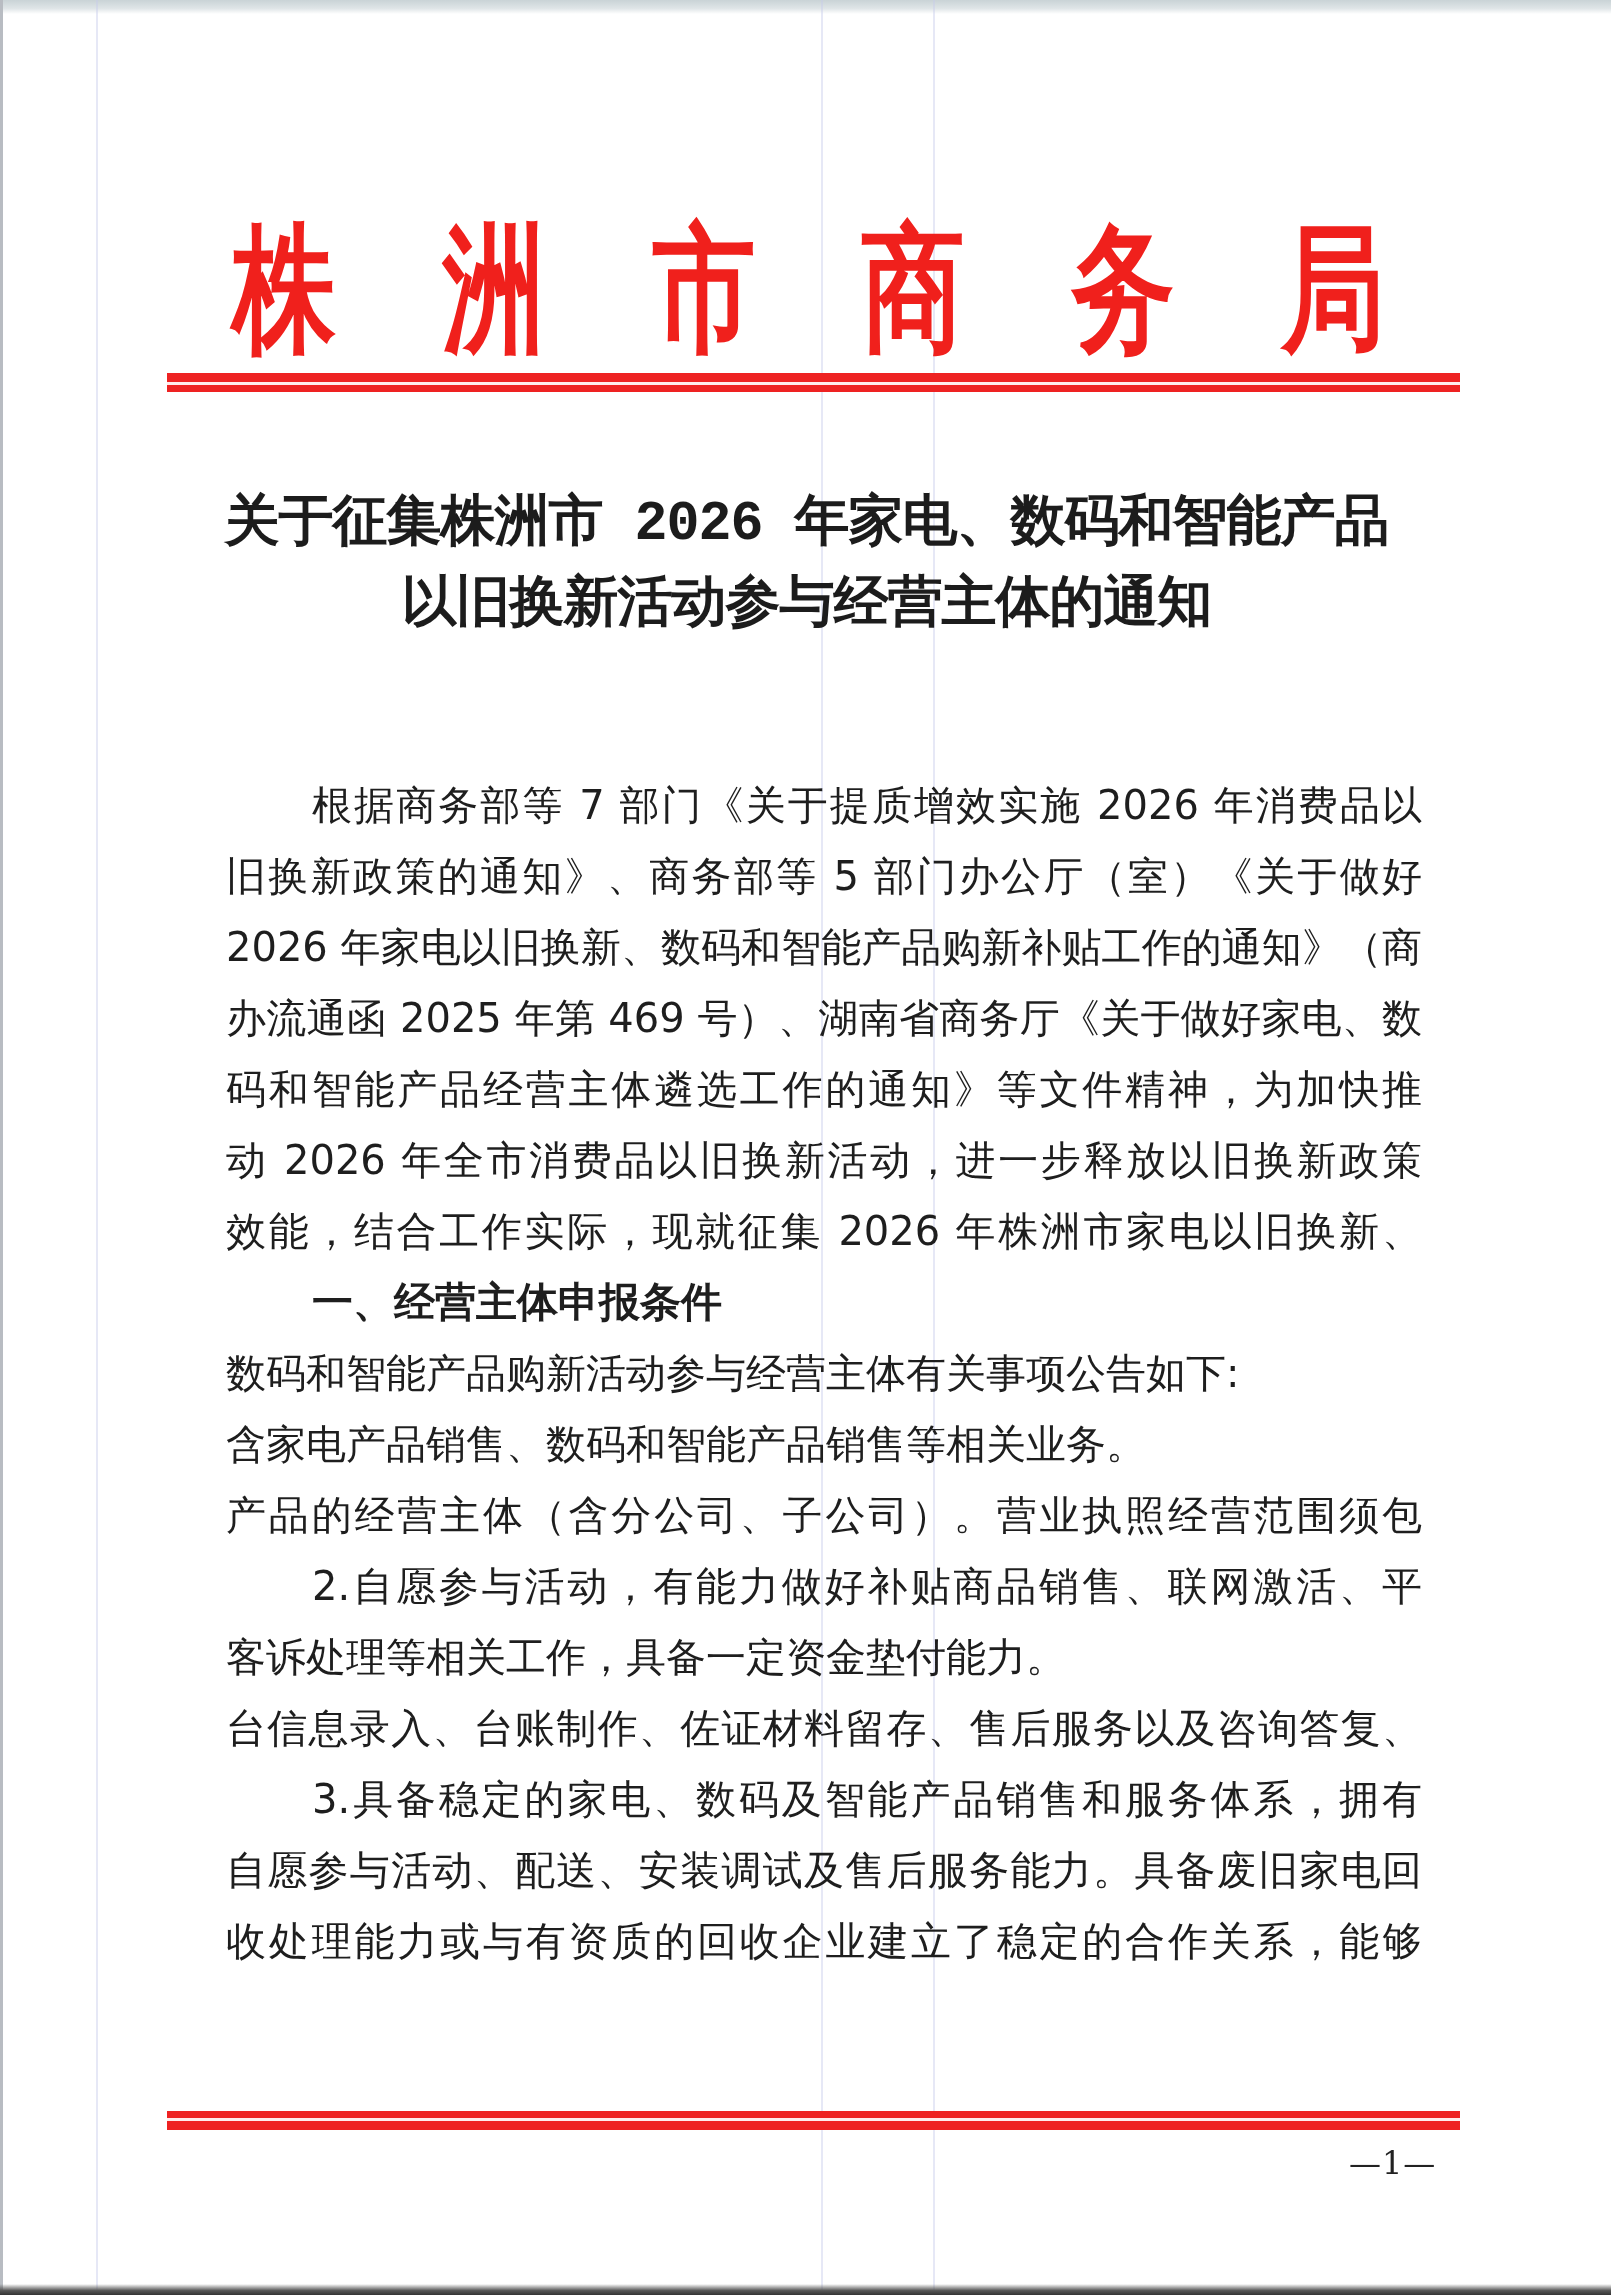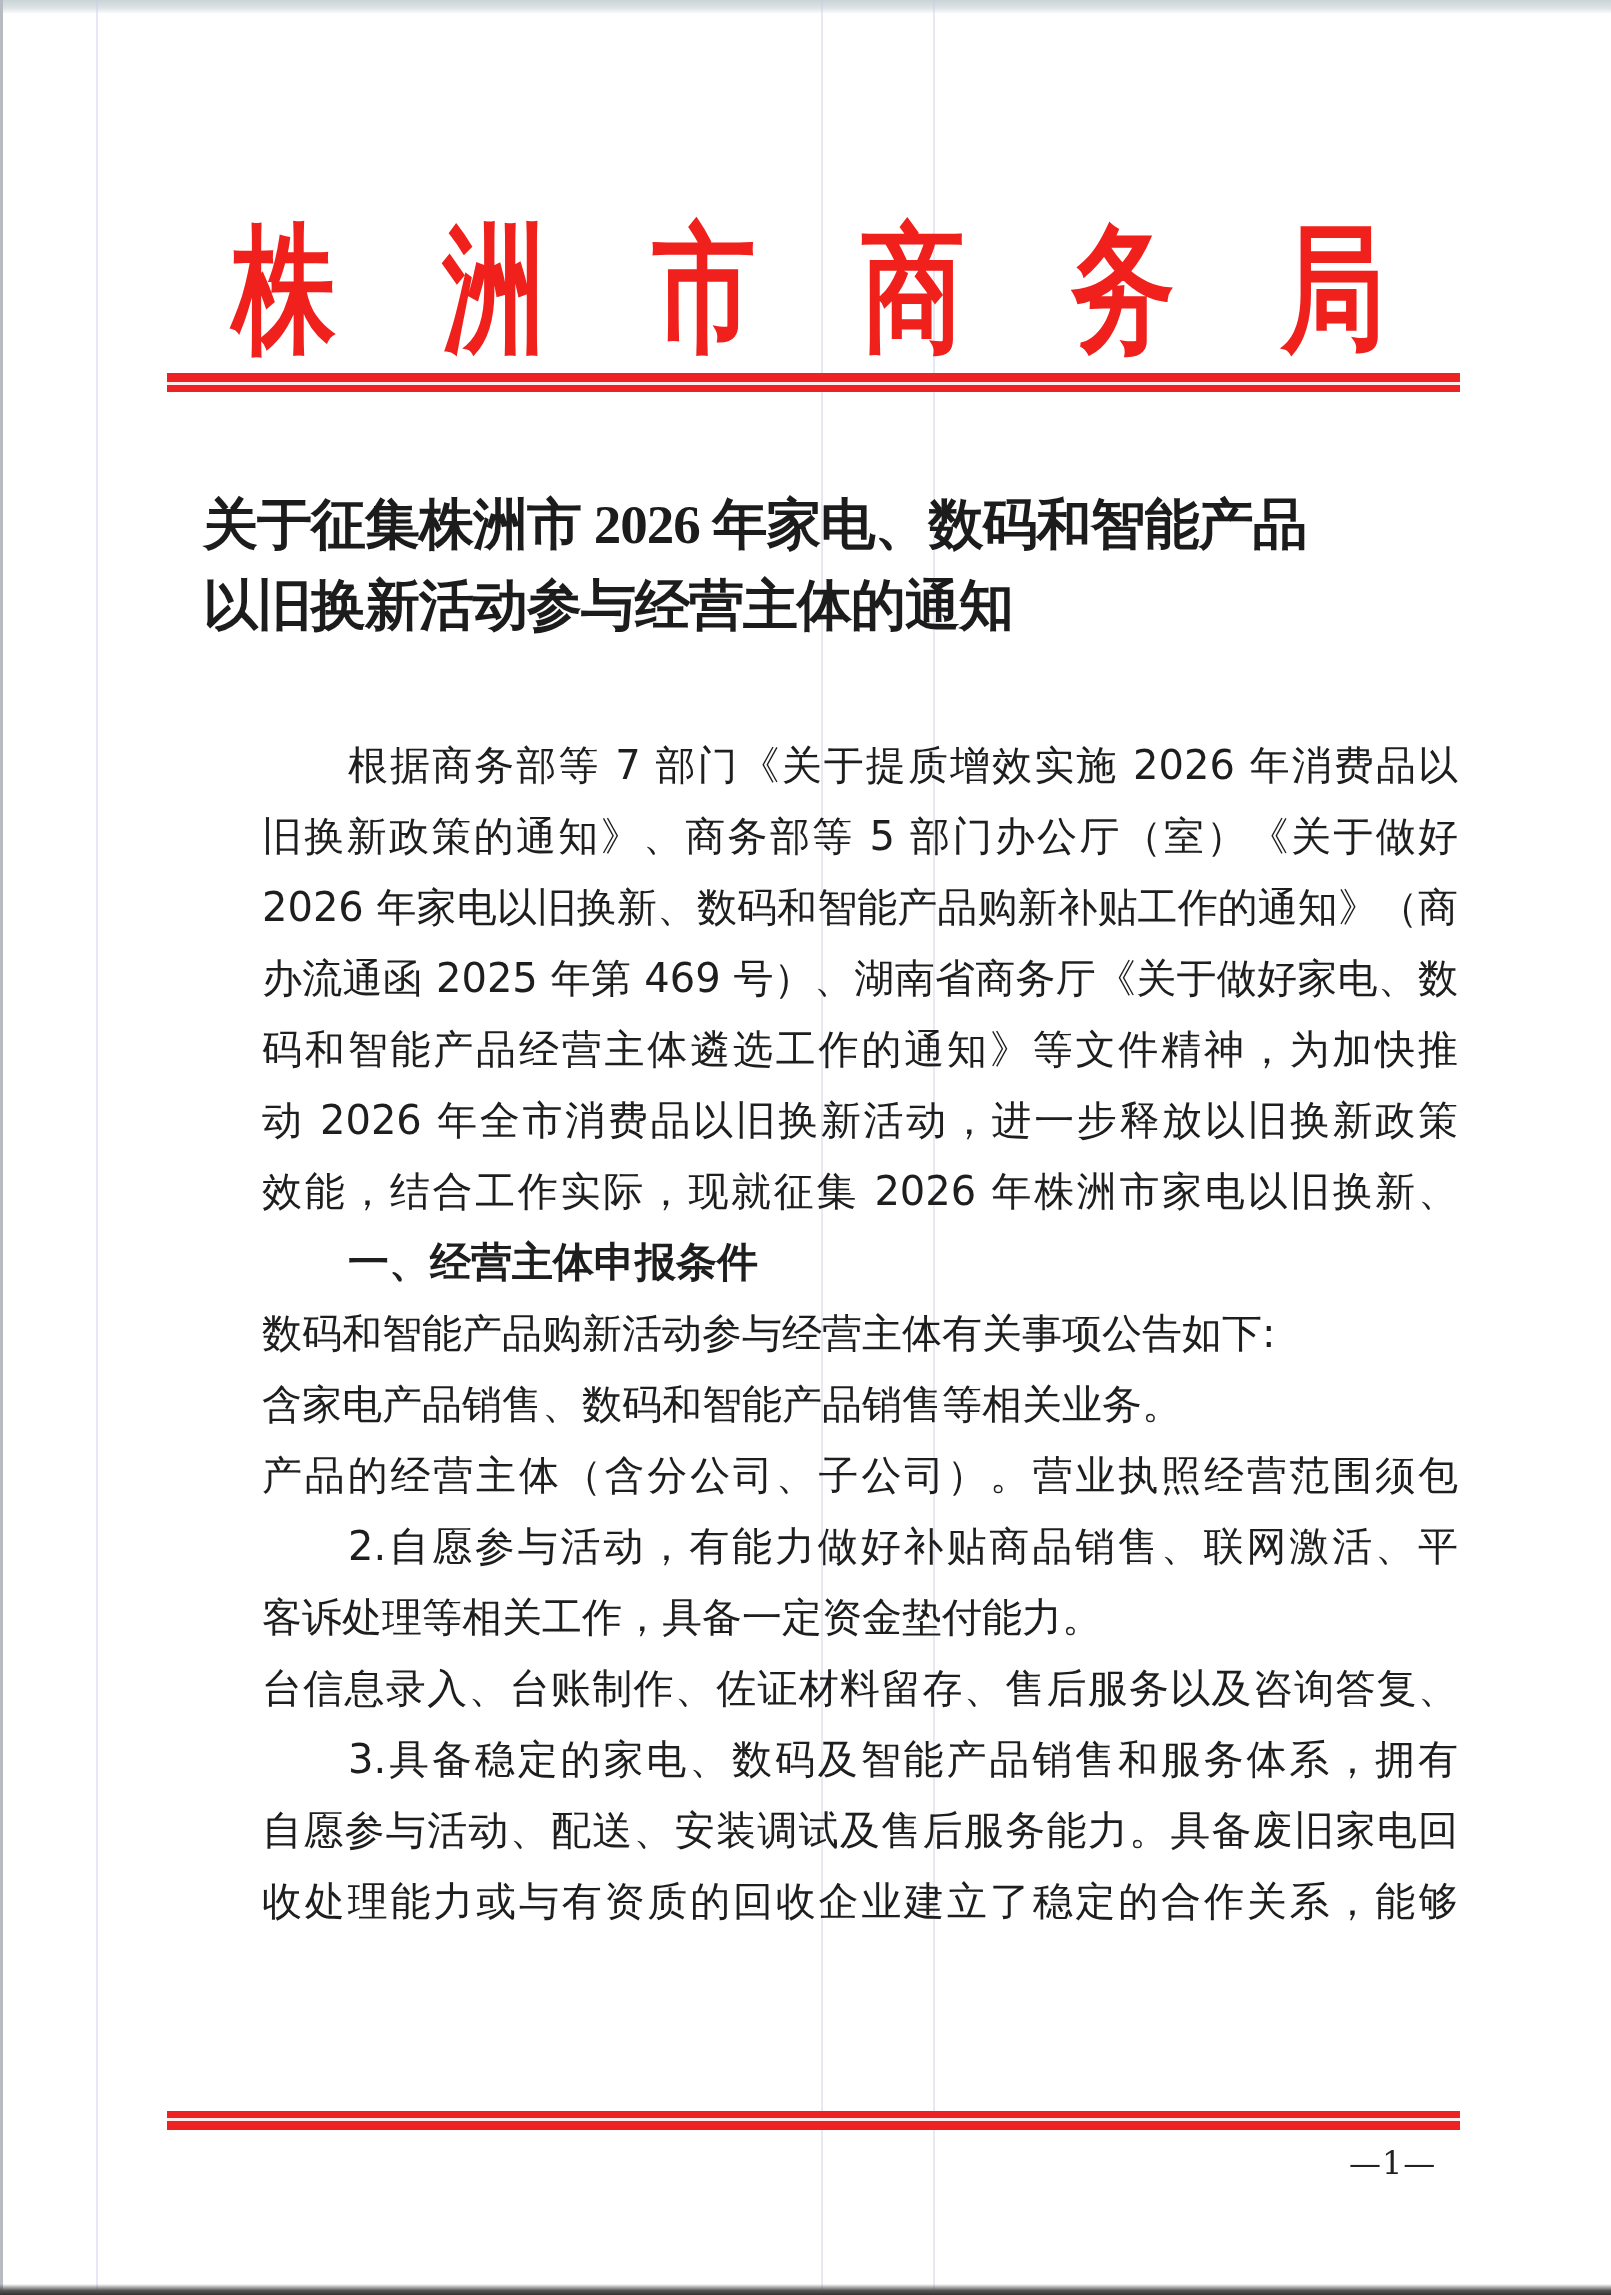--- a/index.html
+++ b/index.html
@@ -79,41 +79,40 @@
   .rule-top { top: 373px; }
   .rule-bottom { top: 2111px; }
   .rule-bottom .thick { height: 7px; }
   .rule-bottom .thin { height: 9px; }
 
   .doc-title {
     position: absolute;
     left: 203px;
     top: 484px;
     width: 1207px;
-    text-align: left;
-    font-family: Liberation Serif, serif;
+    text-align: center;
+    font-family: Liberation Mono, monospace;
     font-weight: bold;
     color: #1c1c1c;
   }
   .doc-title .line {
     font-size: 55px;
     line-height: 81px;
     white-space: nowrap;
     letter-spacing: -1px;
   }
 
   .body-text {
     position: absolute;
     left: 226px;
-    top: 730px;
+    top: 770px;
     width: 1196px;
     font-family: "DejaVu Sans", "Liberation Sans", sans-serif;
     color: #1e1e1e;
     font-size: 40px;
-    margin-left: 36px;
   }
   .body-text .ln {
     height: 71px;
     line-height: 71px;
     white-space: nowrap;
     text-align: justify;
     text-align-last: justify;
     overflow: hidden;
   }
   .body-text .ln.last {

